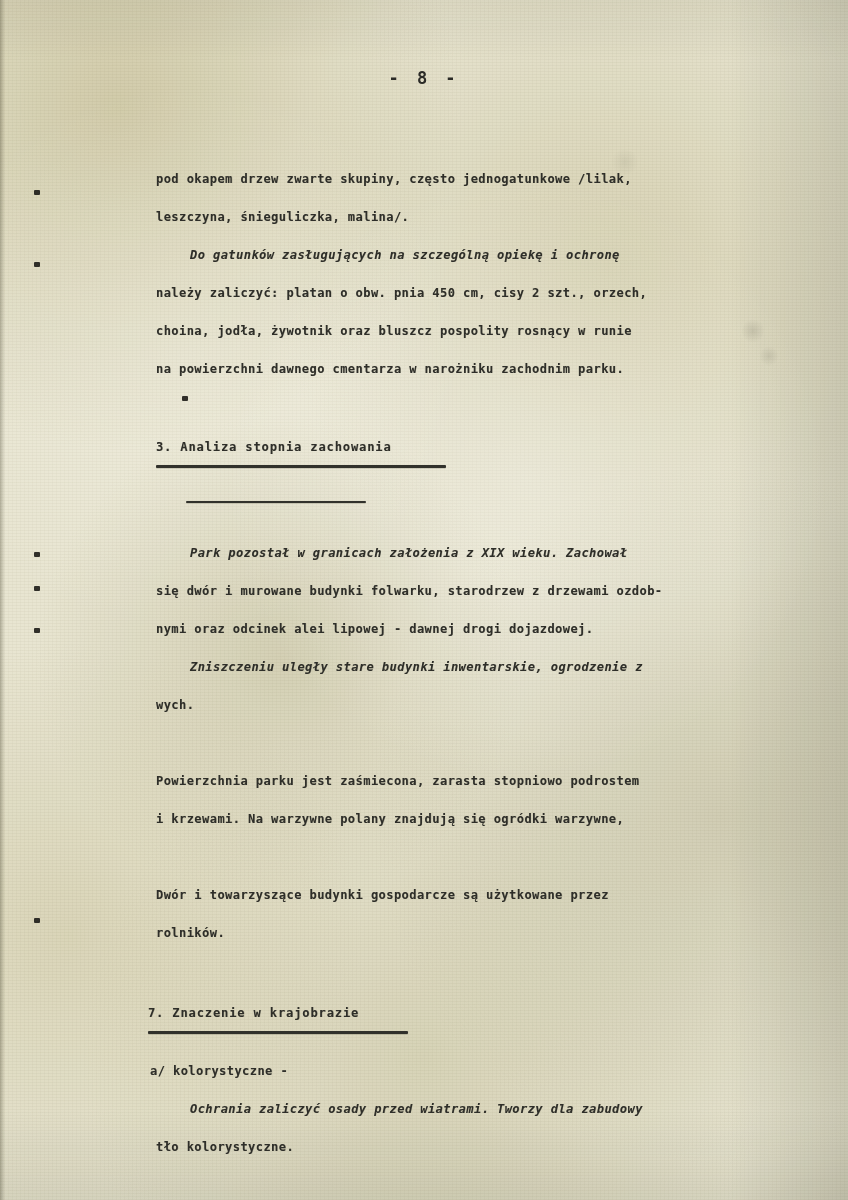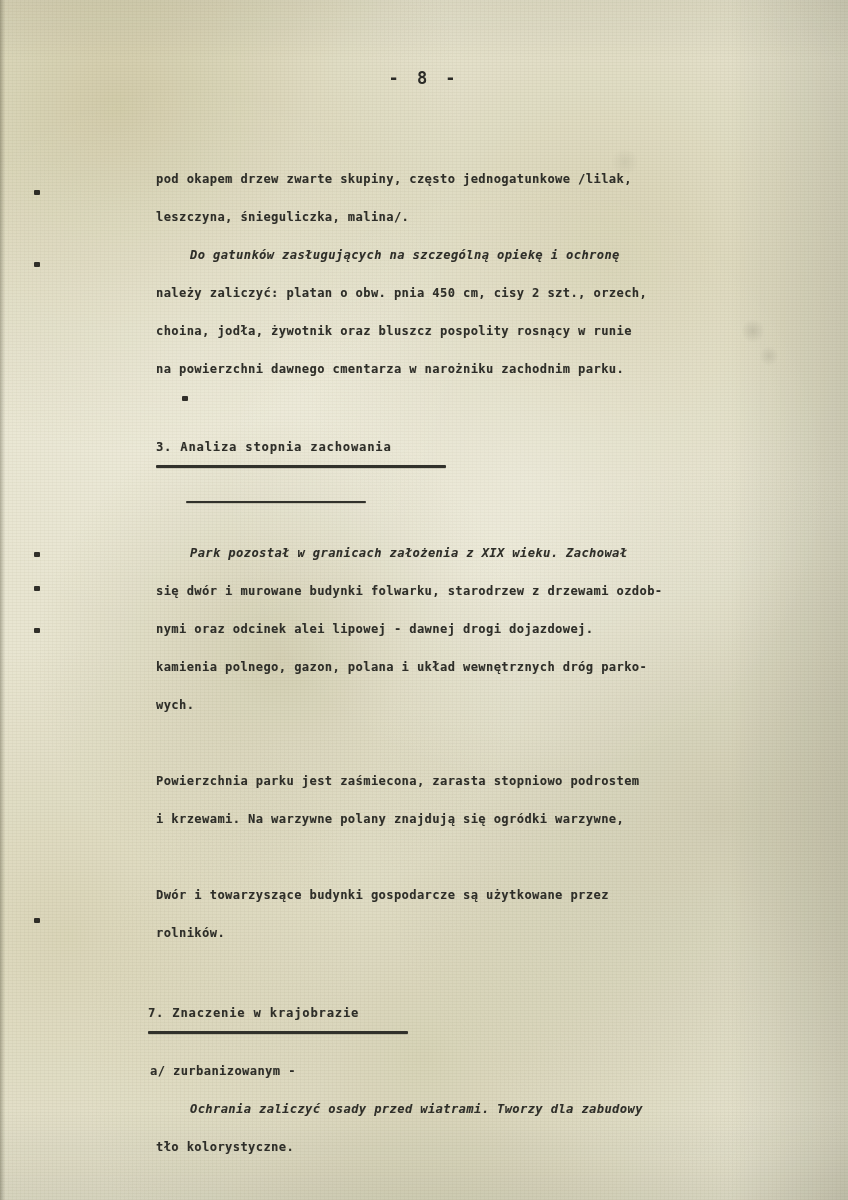--- a/index.html
+++ b/index.html
@@ -169,21 +169,21 @@
       </div>
     </div>
 
     <div class="body-block" style="top:534px;">
       <div class="line indent">Park pozostał w granicach założenia z XIX wieku. Zachował</div>
       <div class="line">się dwór i murowane budynki folwarku, starodrzew z drzewami ozdob-</div>
       <div class="line">nymi oraz odcinek alei lipowej - dawnej drogi dojazdowej.</div>
     </div>
 
     <div class="body-block" style="top:648px;">
-      <div class="line">kamienia polnego, gazon, polana i układ wewnętrznych dróg parko-</div>
+      <div class="line indent">Zniszczeniu uległy stare budynki inwentarskie, ogrodzenie z</div>
       <div class="line">wych.</div>
     </div>
 
     <div class="body-block" style="top:762px;">
       <div class="line">Powierzchnia parku jest zaśmiecona, zarasta stopniowo podrostem</div>
       <div class="line">i krzewami. Na warzywne polany znajdują się ogródki warzywne,</div>
     </div>
 
     <div class="body-block" style="top:876px;">
       <div class="line">Dwór i towarzyszące budynki gospodarcze są użytkowane przez</div>
@@ -191,21 +191,21 @@
     </div>
 
     <div class="body-block" style="top:998px; left:148px;">
       <div class="heading-wrap">
         <div class="heading-line">7. Znaczenie w krajobrazie</div>
         <div class="rule" style="width: 260px;"></div>
       </div>
     </div>
 
     <div class="body-block" style="top:1052px; left:150px;">
-      <div class="line">a/ zurbanizowanym -</div>
+      <div class="line">a/ kolorystyczne -</div>
     </div>
 
     <div class="body-block" style="top:1090px;">
       <div class="line indent">Ochrania zaliczyć osady przed wiatrami. Tworzy dla zabudowy</div>
       <div class="line">tło kolorystyczne.</div>
     </div>
 
   </div>
 
   <div id="marks">

